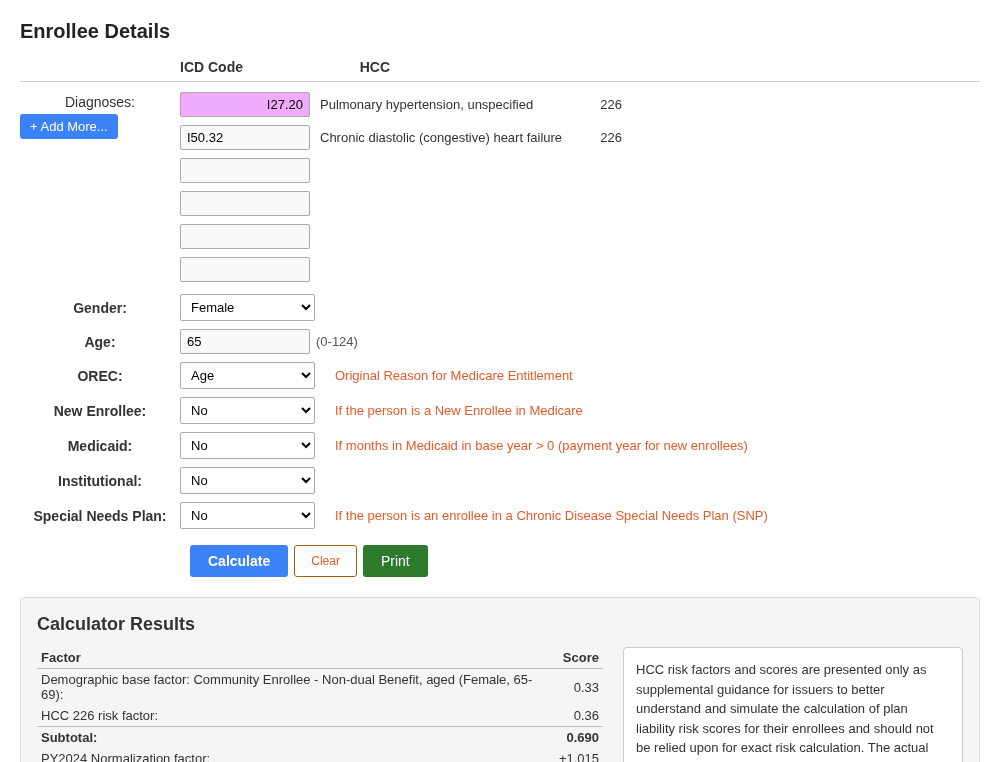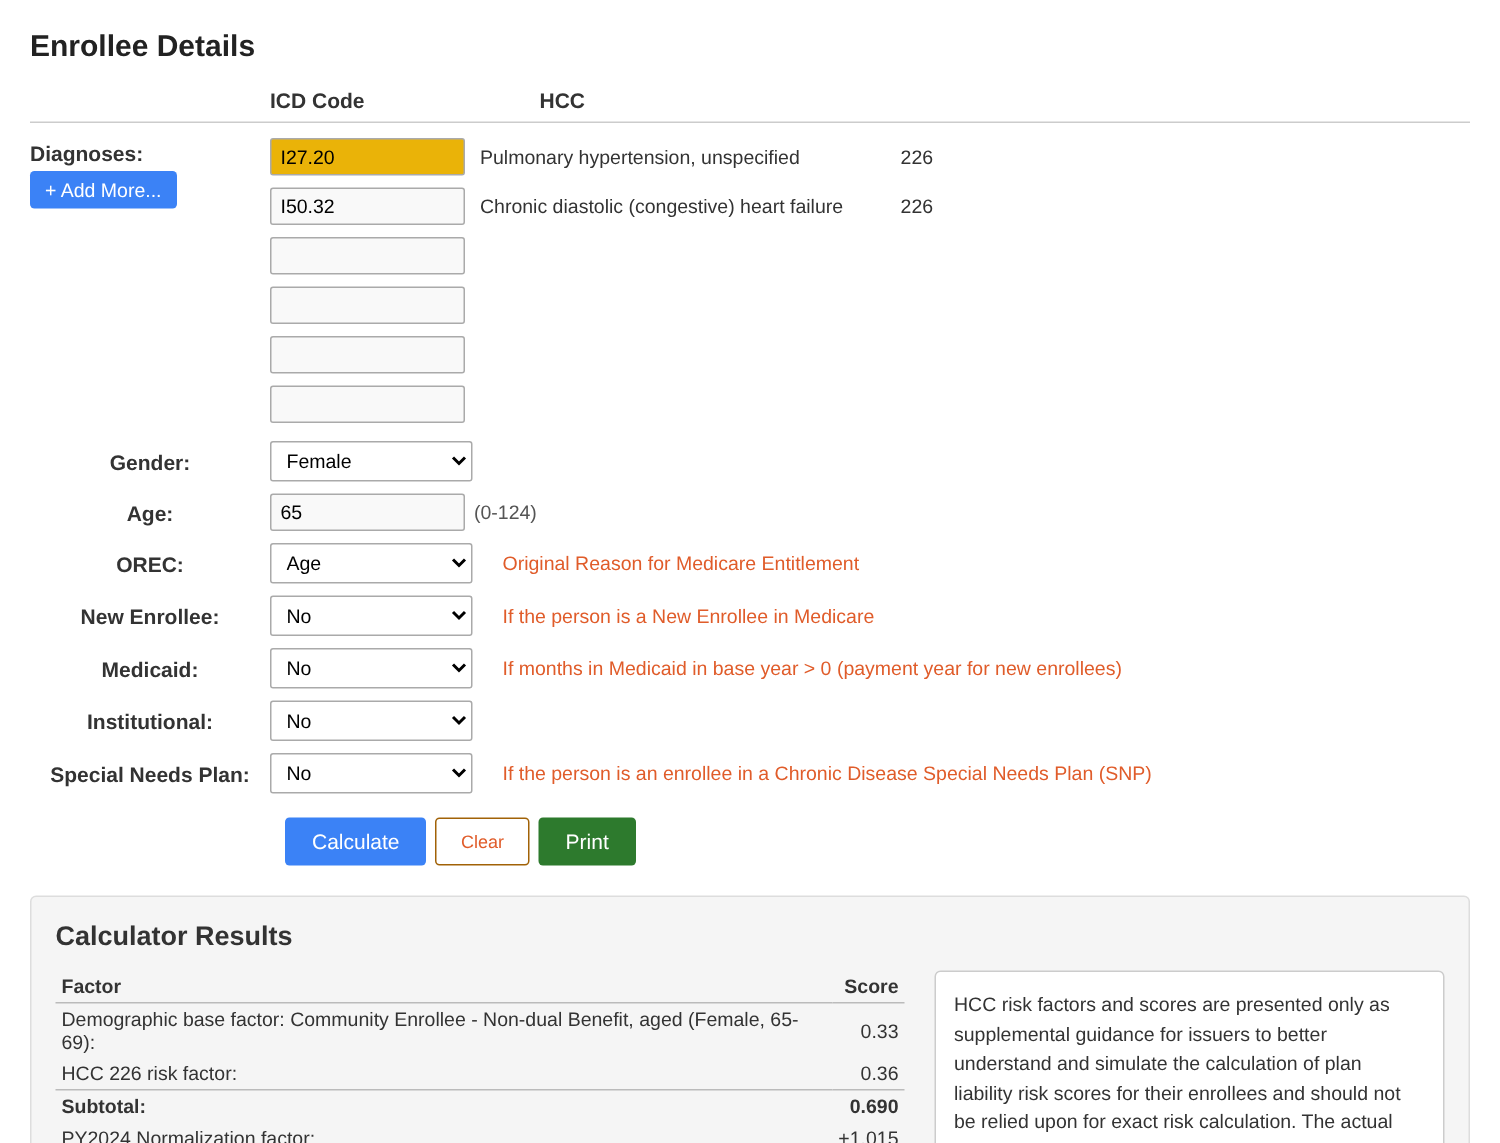--- a/index.html
+++ b/index.html
@@ -43,21 +43,21 @@
     .hint-text { color: #e05c2a; font-size: 13px; margin-left: 20px; }
 
     .btn-calculate {
       background: #3b82f6;
       color: #fff;
       border: none;
       padding: 8px 18px;
       border-radius: 3px;
       cursor: pointer;
       font-size: 14px;
-      font-weight: normal;
+      font-weight: bold;
     }
     .btn-clear {
       background: #fff;
       color: #e05c2a;
       border: 1px solid #a16207;
       padding: 8px 16px;
       border-radius: 3px;
       cursor: pointer;
       font-size: 12px;
       margin-left: 6px;
@@ -90,21 +90,21 @@
     table.results-table td.score-val { text-align: right; }
     table.results-table tr.subtotal td { font-weight: bold; border-top: 1px solid #bbb; }
 
     .icd-inputs-block { display: flex; flex-direction: column; gap: 4px; margin-top: 2px; }
 
     .form-row { display: flex; align-items: center; margin-bottom: 8px; }
     .form-label { width: 160px; font-weight: bold; text-align: center; flex-shrink: 0; }
 
     .diagnoses-row { display: flex; align-items: flex-start; margin-bottom: 8px; }
     .diagnoses-label-block { width: 160px; flex-shrink: 0; }
-    .diagnoses-label { font-weight: bold; display: block; padding-top: 4px; }
+    .diagnoses-label { font-weight: normal; display: block; padding-top: 4px; text-align: center; }
 
     .header-row { display: flex; align-items: center; border-bottom: 1px solid #ccc; margin-bottom: 8px; padding-bottom: 6px; }
     .header-icd { width: 160px; flex-shrink: 0; }
     .header-icd-col { width: 150px; flex-shrink: 0; font-weight: bold; margin-right: 0; }
     .header-desc { flex: 1; font-weight: bold; padding-left: 10px; }
     .header-hcc { width: 60px; text-align: right; font-weight: bold; }
 
     .diag-entry { display: flex; align-items: center; gap: 0; margin-bottom: 4px; }
     .diag-entry input { margin-right: 10px; }
     .diag-desc { flex: 1; font-size: 13px; color: #333; }
@@ -122,21 +122,21 @@
 </div>
 
 <div class="diagnoses-row">
   <div class="diagnoses-label-block">
     <span class="diagnoses-label">Diagnoses:</span>
     <button class="add-more-btn">+ Add More...</button>
   </div>
   <div class="icd-inputs-block">
 
     <div class="diag-entry">
-      <input type="text" value="I27.20" style="background: #eab308;">
+      <input type="text" value="I27.20" style="background: #f0abfc; text-align: right;">
       <div class="diag-desc">Pulmonary hypertension, unspecified</div>
       <div class="diag-hcc">226</div>
     </div>
 
     <div class="diag-entry">
       <input type="text" value="I50.32" style="">
       <div class="diag-desc">Chronic diastolic (congestive) heart failure</div>
       <div class="diag-hcc">226</div>
     </div>
 

